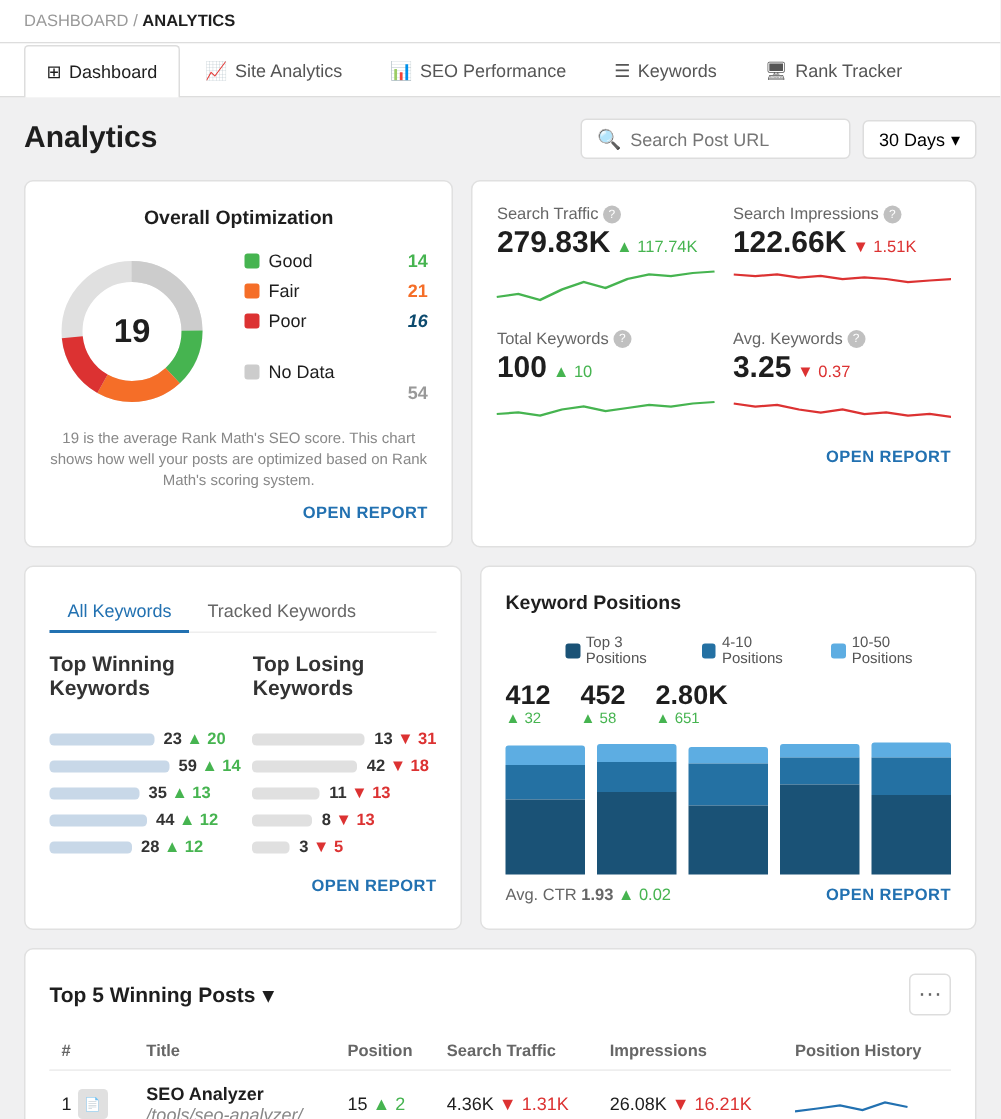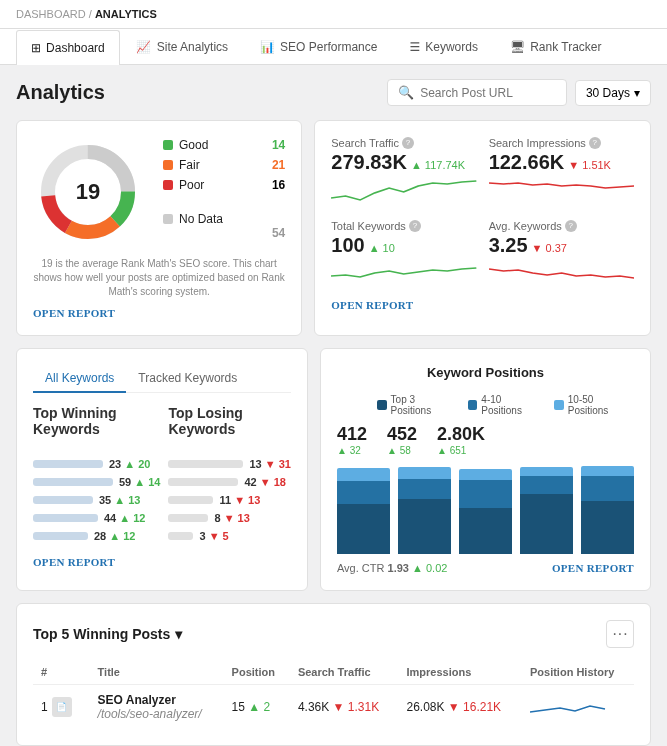--- a/index.html
+++ b/index.html
@@ -33,24 +33,24 @@
     .donut-wrap { position: relative; width: 110px; height: 110px; flex-shrink: 0; }
     .donut-wrap svg { width: 110px; height: 110px; }
     .donut-center { position: absolute; top: 50%; left: 50%; transform: translate(-50%, -50%); font-size: 22px; font-weight: 700; color: #1e1e1e; }
     .opt-legend { flex: 1; }
     .legend-item { display: flex; align-items: center; justify-content: space-between; margin-bottom: 6px; font-size: 12px; }
     .legend-dot { width: 10px; height: 10px; border-radius: 2px; margin-right: 6px; flex-shrink: 0; }
     .legend-label { display: flex; align-items: center; flex: 1; }
     .legend-val { font-weight: 600; }
     .legend-val.green { color: #46b450; }
     .legend-val.orange { color: #f56e28; }
-    .legend-val.red { color: #000000; }
+    .legend-val.red { color: #0c4a6e; font-style: italic; }
     .legend-val.gray { color: #999; margin-top: 28px; }
     .opt-note { font-size: 10px; color: #888; margin-top: 10px; text-align: center; line-height: 1.4; }
-    .open-report { display: block; text-align: left; color: #2271b1; font-size: 11px; font-weight: 600; margin-top: 8px; cursor: pointer; text-transform: uppercase; letter-spacing: 0.3px; font-family: Liberation Serif, serif; }
+    .open-report { display: block; text-align: right; color: #2271b1; font-size: 11px; font-weight: 600; margin-top: 8px; cursor: pointer; text-transform: uppercase; letter-spacing: 0.3px; }
 
     
     .card-traffic { flex: 1.2; }
     .metrics-grid { display: grid; grid-template-columns: 1fr 1fr; gap: 12px; }
     .metric-item { }
     .metric-label { font-size: 11px; color: #666; margin-bottom: 2px; display: flex; align-items: center; gap: 3px; }
     .metric-value { font-size: 20px; font-weight: 700; display: flex; align-items: baseline; gap: 4px; }
     .metric-value small { font-size: 11px; font-weight: 400; }
     .up { color: #46b450; }
     .down { color: #dc3232; text-align: right; }
@@ -143,20 +143,21 @@
       <span>▾</span>
     </button>
   </div>
 </div>
 
 <div class="main-content">
 
   <div class="row">
 
     <div class="card card-optimization">
+      <div class="card-title">Overall Optimization</div>
       <div class="opt-body">
         <div class="donut-wrap">
           <svg viewBox="0 0 110 110">
 
             <circle cx="55" cy="55" r="40" fill="none" stroke="#e0e0e0" stroke-width="14"></circle>
 
             <circle cx="55" cy="55" r="40" fill="none" stroke="#cccccc" stroke-width="14" stroke-dasharray="62.2 188.5" stroke-dashoffset="0" transform="rotate(-90 55 55)"></circle>
 
             <circle cx="55" cy="55" r="40" fill="none" stroke="#46b450" stroke-width="14" stroke-dasharray="33.5 188.5" stroke-dashoffset="-62.2" transform="rotate(-90 55 55)"></circle>
 
@@ -326,21 +327,21 @@
           <div class="kw-row">
             <div class="kw-bar" style="width:25px"></div>
             <span class="kw-num">3 <span class="down">▼ 5</span></span>
           </div>
         </div>
       </div>
       <a class="open-report">OPEN REPORT</a>
     </div>
 
     <div class="card card-positions">
-      <div class="card-title" style="text-align:center;">Keyword Positions</div>
+      <div class="card-title" style="text-align:left;">Keyword Positions</div>
       <div class="pos-legend">
         <div class="pos-legend-item">
           <div class="pos-dot" style="background:#1a5276"></div>
           <span>Top 3 Positions</span>
         </div>
         <div class="pos-legend-item">
           <div class="pos-dot" style="background:#2471a3"></div>
           <span>4-10 Positions</span>
         </div>
         <div class="pos-legend-item">

